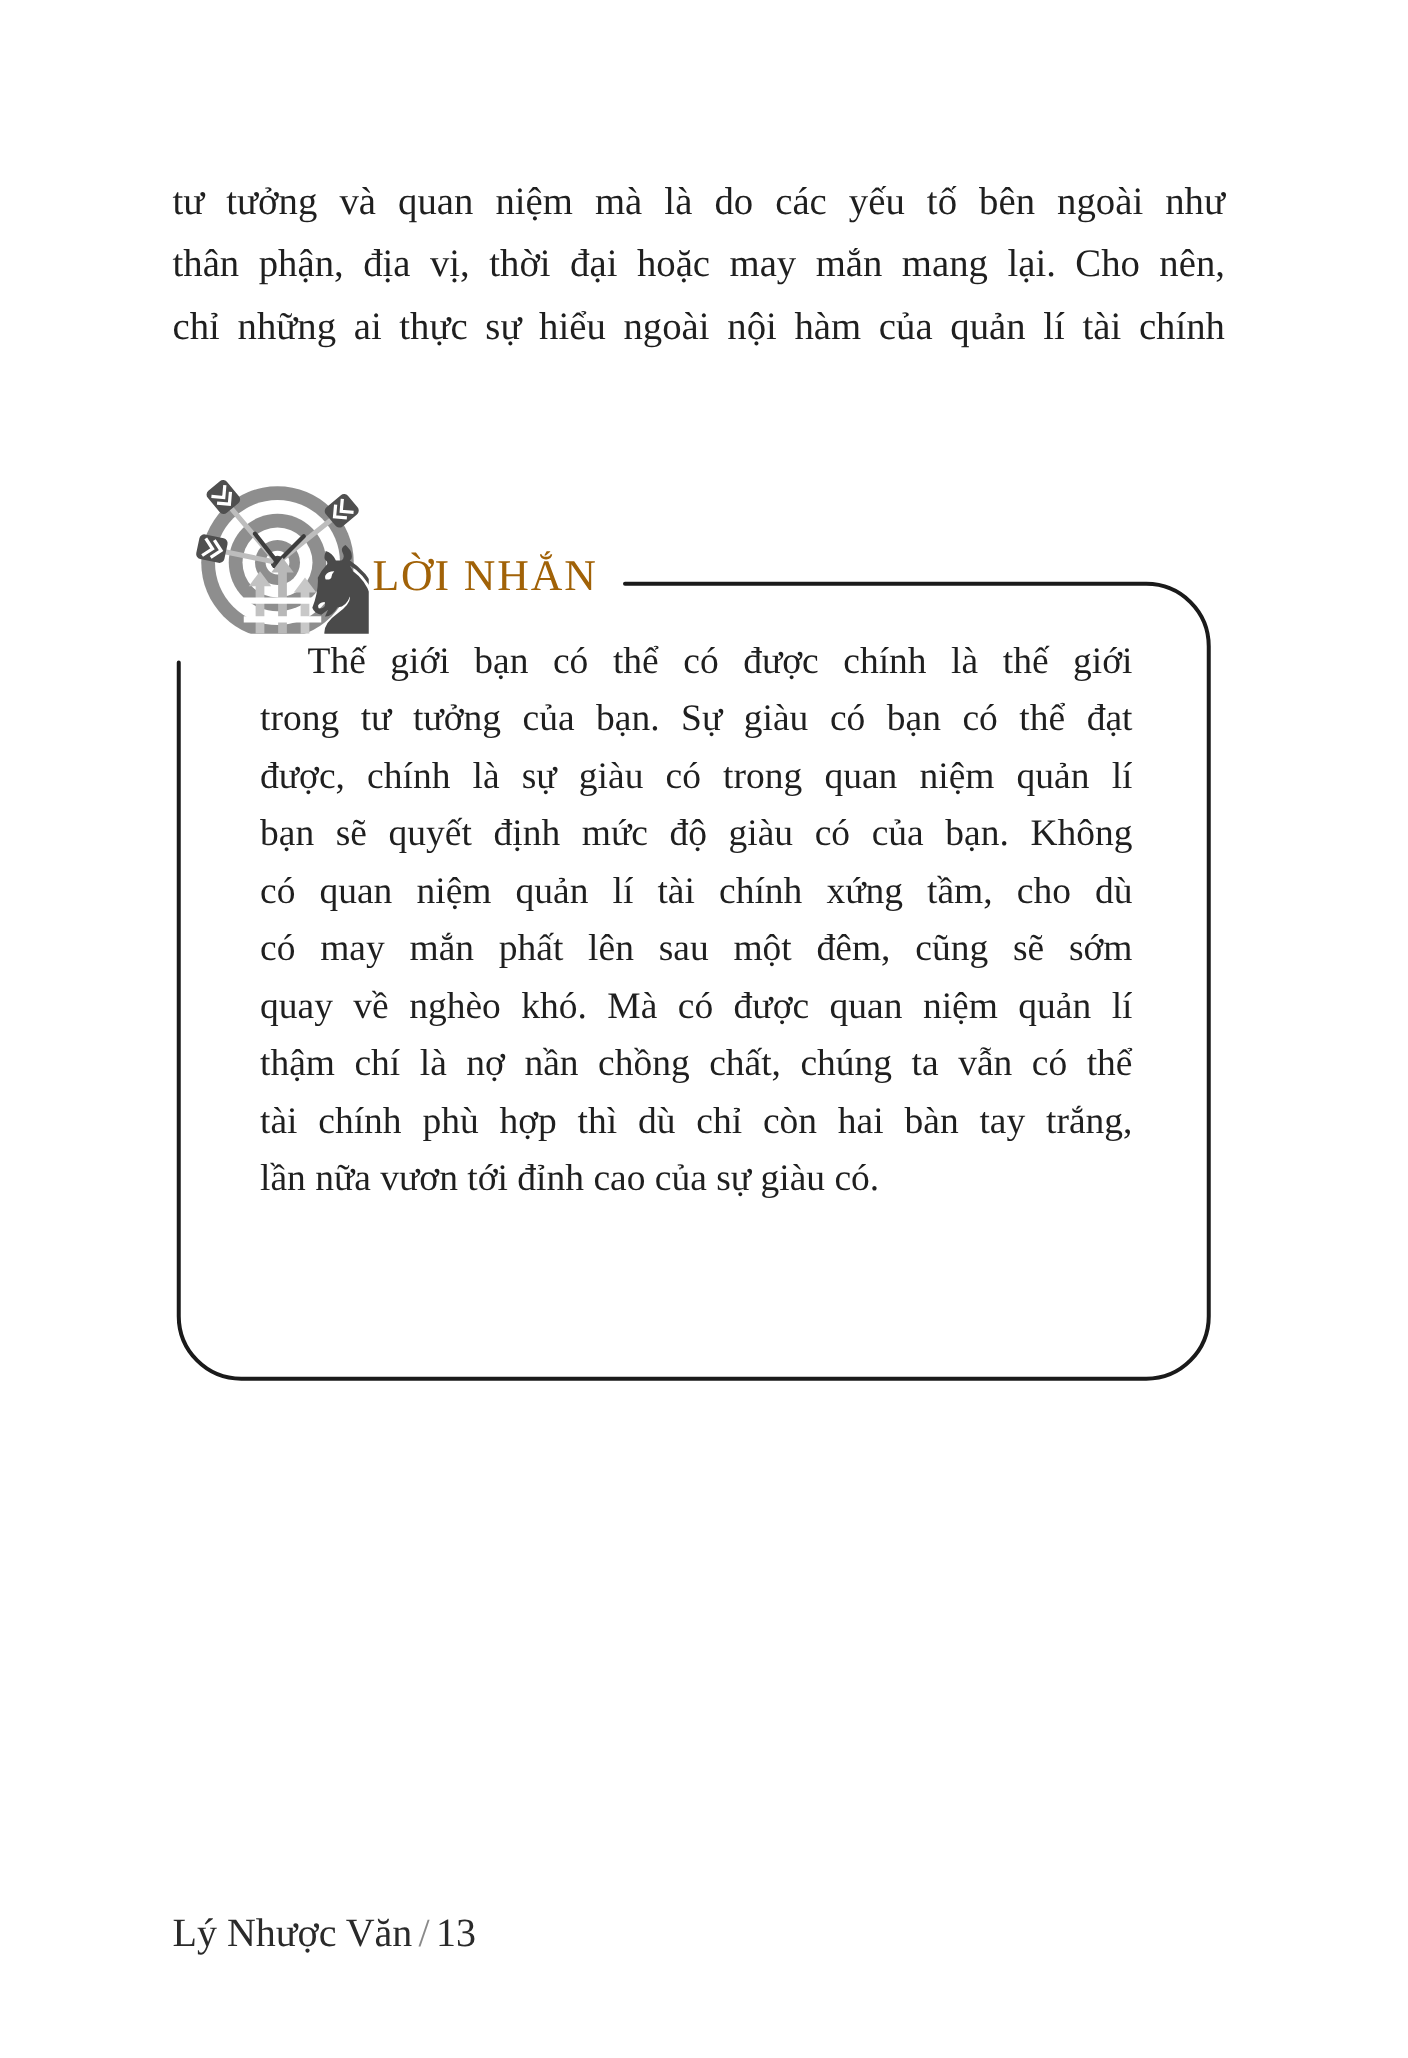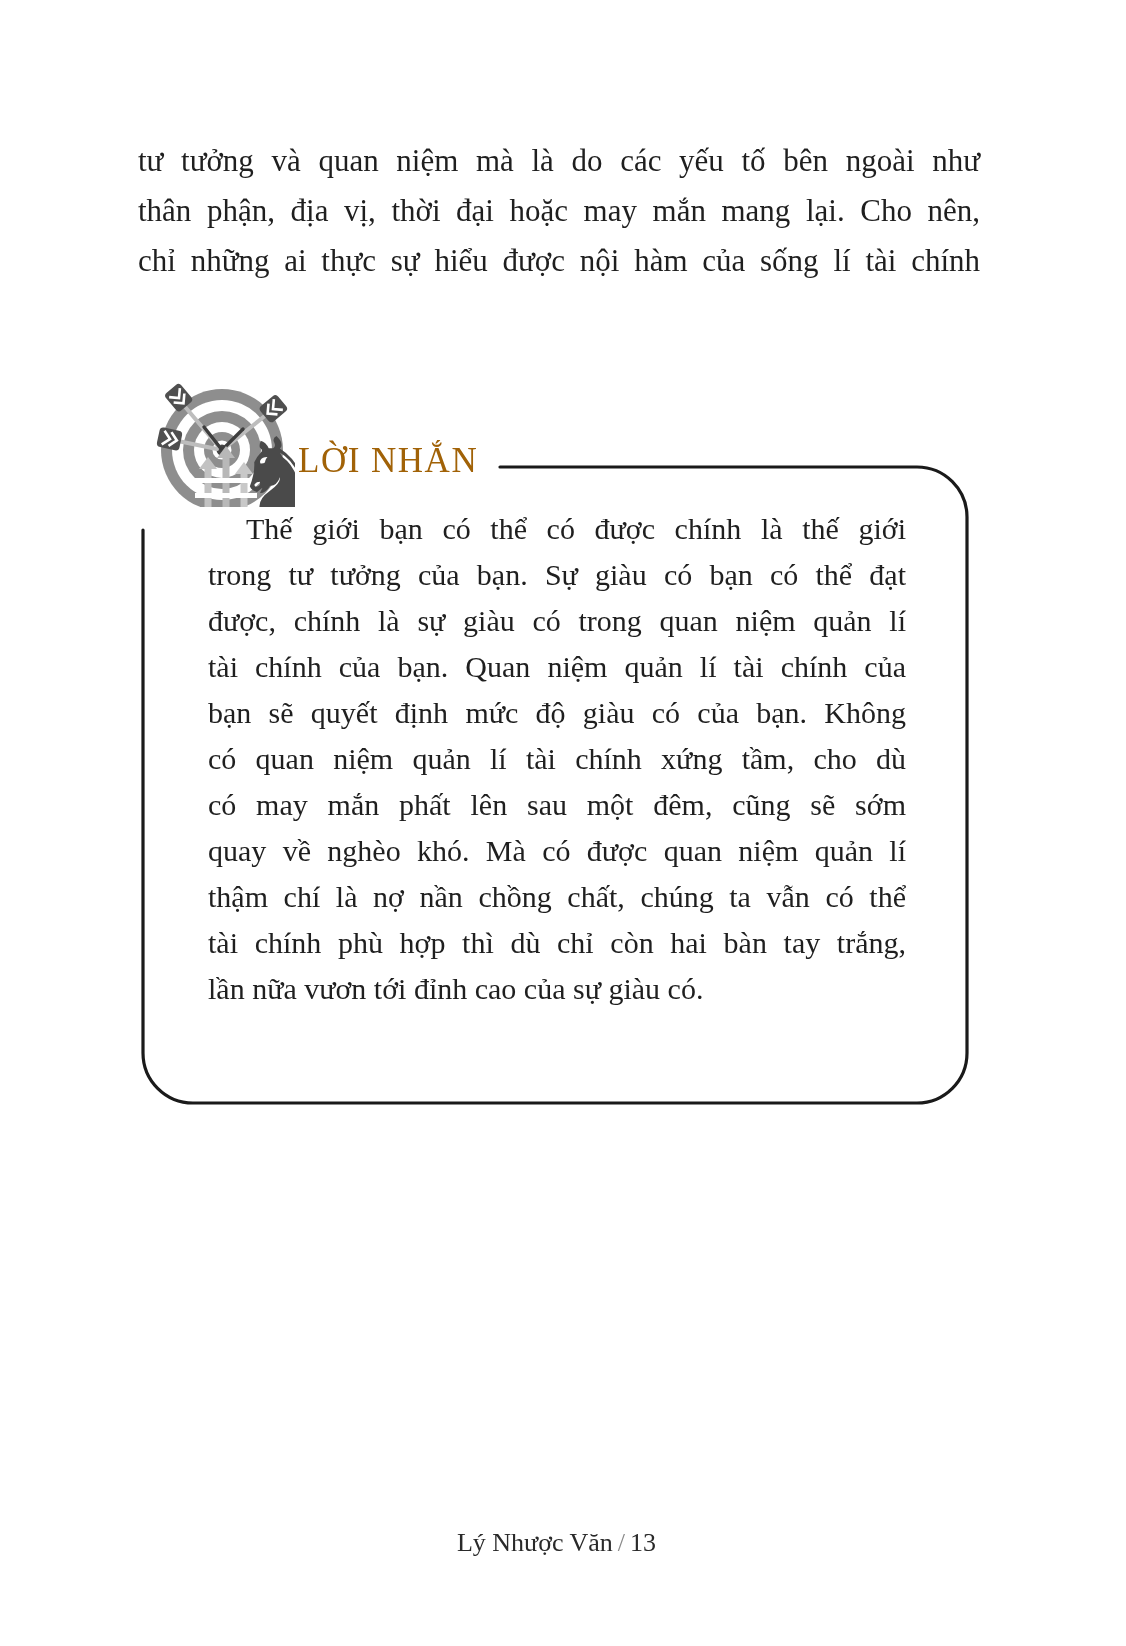--- a/index.html
+++ b/index.html
@@ -30,33 +30,33 @@
 
   .callout-body {
     position: absolute; left: 208px; top: 506px; width: 698px;
     font-size: 30px; line-height: 46px;
   }
   .callout-body .tline:first-child { text-indent: 38px; }
   .callout-body .tline:last-child { text-align-last: left; }
 
   .footer {
     position: absolute; left: 138px; top: 1528px; width: 837px;
-    text-align: center; font-size: 26px; color: #2a2a2a;
+    text-align: left; font-size: 32px; color: #2a2a2a;
   }
   .footer .sep { color: #8a8a8a; padding: 0 5px; }
 </style>
 </head>
 <body>
 
 <div class="page">
 
   <div class="top-para">
       <div class="tline">tư tưởng và quan niệm mà là do các yếu tố bên ngoài như</div>
       <div class="tline">thân phận, địa vị, thời đại hoặc may mắn mang lại. Cho nên,</div>
-      <div class="tline">chỉ những ai thực sự hiểu được nội hàm của sống lí tài chính</div>
+      <div class="tline">chỉ những ai thực sự hiểu ngoài nội hàm của quản lí tài chính</div>
     </div>
 
   <svg class="icon-svg" width="150" height="145" viewBox="0 0 150 145" aria-hidden="true">
 
     <g>
       <circle cx="77" cy="88" r="61" fill="#8e8e8e"></circle>
       <circle cx="77" cy="88" r="50" fill="#ffffff"></circle>
       <circle cx="77" cy="88" r="39" fill="#8e8e8e"></circle>
       <circle cx="77" cy="88" r="28" fill="#ffffff"></circle>
       <circle cx="77" cy="88" r="18" fill="#8e8e8e"></circle>
@@ -105,21 +105,20 @@
   <div class="callout-heading">LỜI NHẮN</div>
 
   <svg class="border-svg" width="840" height="652" viewBox="0 0 840 652" aria-hidden="true">
     <path d="M 362 7 H 779 A 50 50 0 0 1 829 57 V 593 A 50 50 0 0 1 779 643 H 55 A 50 50 0 0 1 5 593 V 70" fill="none" stroke="#1a1a1a" stroke-width="3.2" stroke-linecap="round"></path>
   </svg>
 
   <div class="callout-body">
       <div class="tline">Thế giới bạn có thể có được chính là thế giới</div>
       <div class="tline">trong tư tưởng của bạn. Sự giàu có bạn có thể đạt</div>
       <div class="tline">được, chính là sự giàu có trong quan niệm quản lí</div>
-      <div class="tline">tài chính của bạn. Quan niệm quản lí tài chính của</div>
       <div class="tline">bạn sẽ quyết định mức độ giàu có của bạn. Không</div>
       <div class="tline">có quan niệm quản lí tài chính xứng tầm, cho dù</div>
       <div class="tline">có may mắn phất lên sau một đêm, cũng sẽ sớm</div>
       <div class="tline">quay về nghèo khó. Mà có được quan niệm quản lí</div>
       <div class="tline">thậm chí là nợ nần chồng chất, chúng ta vẫn có thể</div>
       <div class="tline">tài chính phù hợp thì dù chỉ còn hai bàn tay trắng,</div>
       <div class="tline">lần nữa vươn tới đỉnh cao của sự giàu có.</div>
     </div>
 
   <div class="footer">

